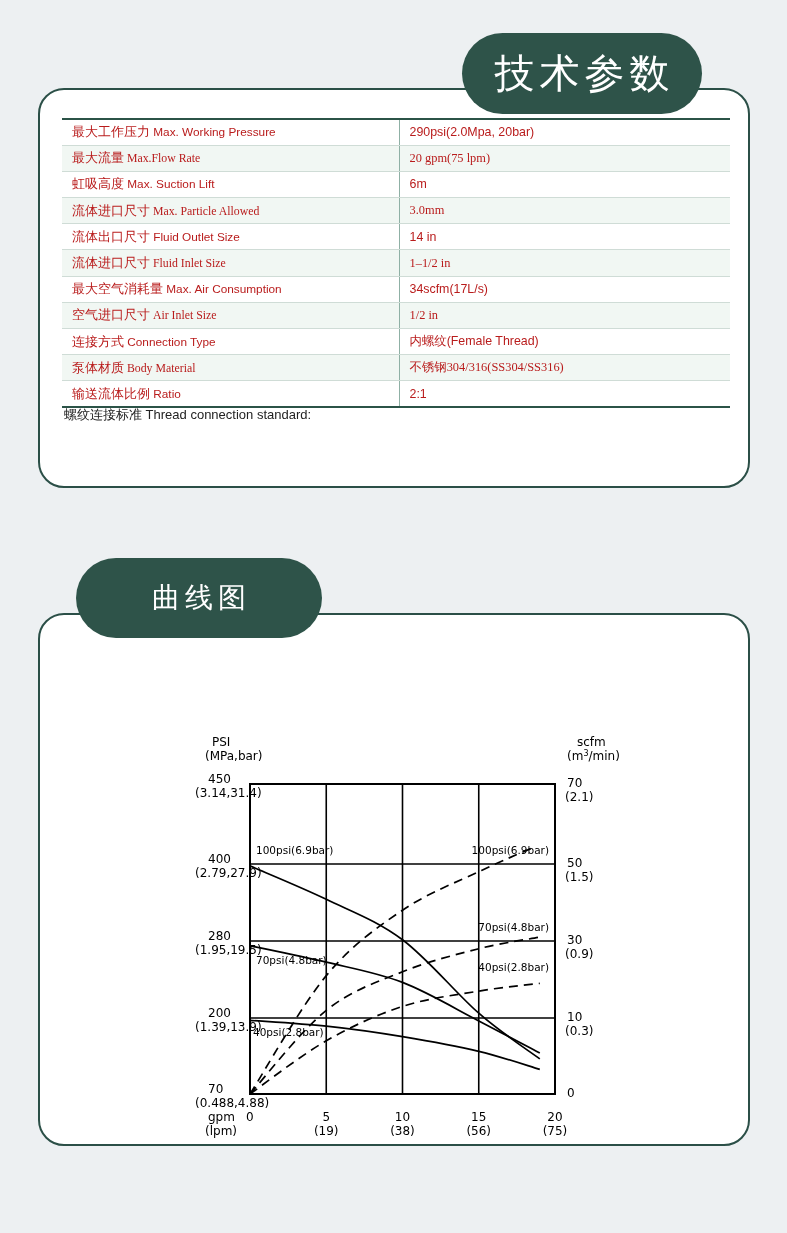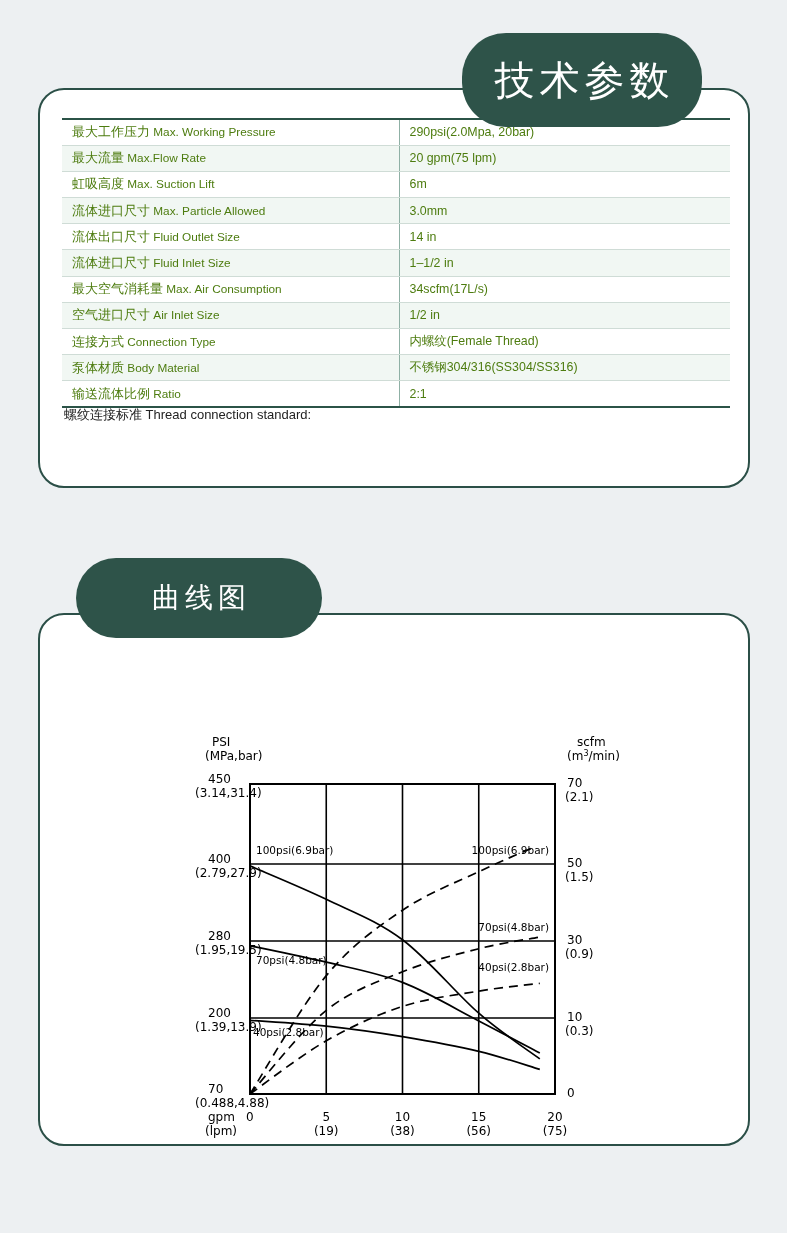--- a/index.html
+++ b/index.html
@@ -30,41 +30,41 @@
     display: flex;
     align-items: center;
     justify-content: center;
     color: #ffffff;
     letter-spacing: 5px;
     text-indent: 5px;
     z-index: 5;
     font-weight: 300;
   }
   #badge-spec {
-    left: 462px; top: 33px; width: 240px; height: 94px;
+    left: 462px; top: 33px; width: 240px; height: 81px;
     font-size: 40px;
   }
   #badge-curve {
     left: 76px; top: 558px; width: 246px; height: 80px;
     font-size: 28px;
   }
 
   
   .table-wrap {
     position: absolute;
     left: 22px; top: 28px; width: 668px;
   }
   table.spec {
     width: 100%;
     border-collapse: collapse;
     font-size: 12.4px;
-    color: #4d7c0f;
+    color: #b91c1c;
   }
   table.spec tr { height: 26.2px; }
-  table.spec tr.alt td { background: #f1f7f3; }
+  table.spec tr.alt td { background: #f1f7f3; font-family: Liberation Serif, serif; }
   table.spec td {
     border-bottom: 1px solid #cfdcd6;
     padding: 0 0 0 10px;
     vertical-align: middle;
     white-space: nowrap;
   }
   table.spec td.label { width: 337px; border-right: 1px solid #8fb0a5; }
   table.spec tr:first-child td { border-top: 2px solid #2b5347; }
   table.spec tr:last-child td { border-bottom: 2px solid #2b5347; }
   .cn { font-size: 13px; }

